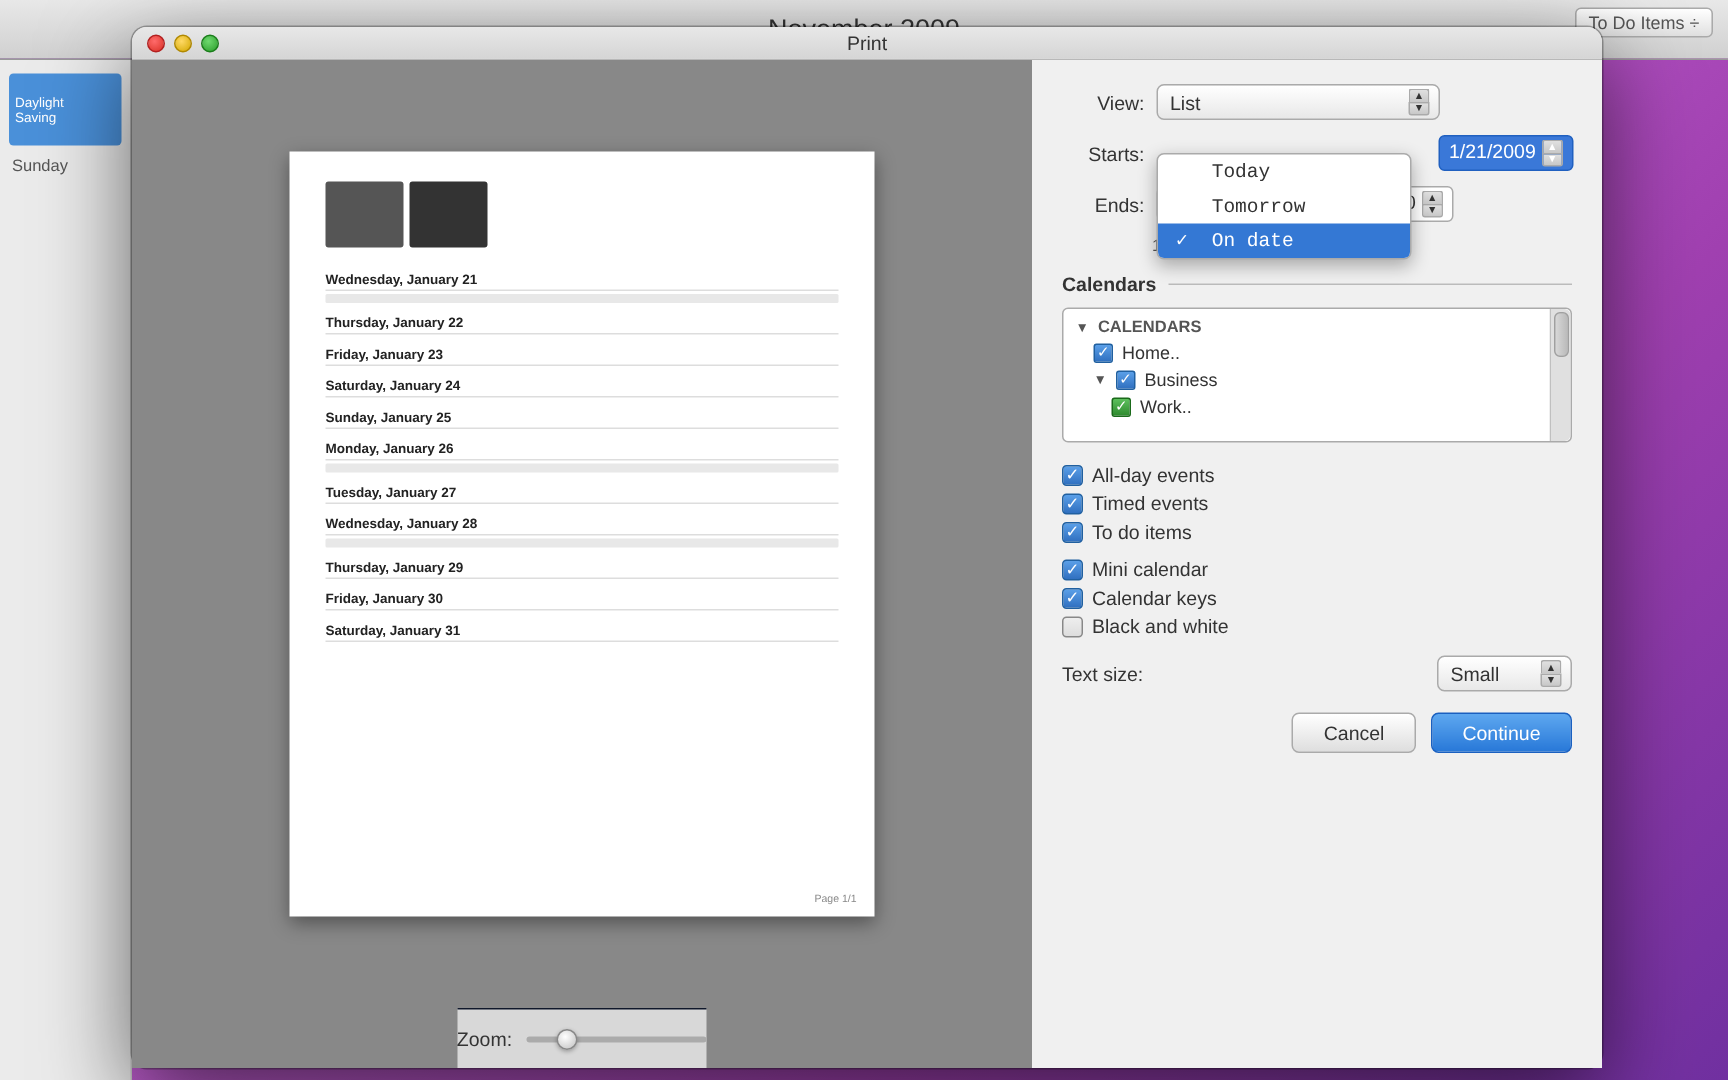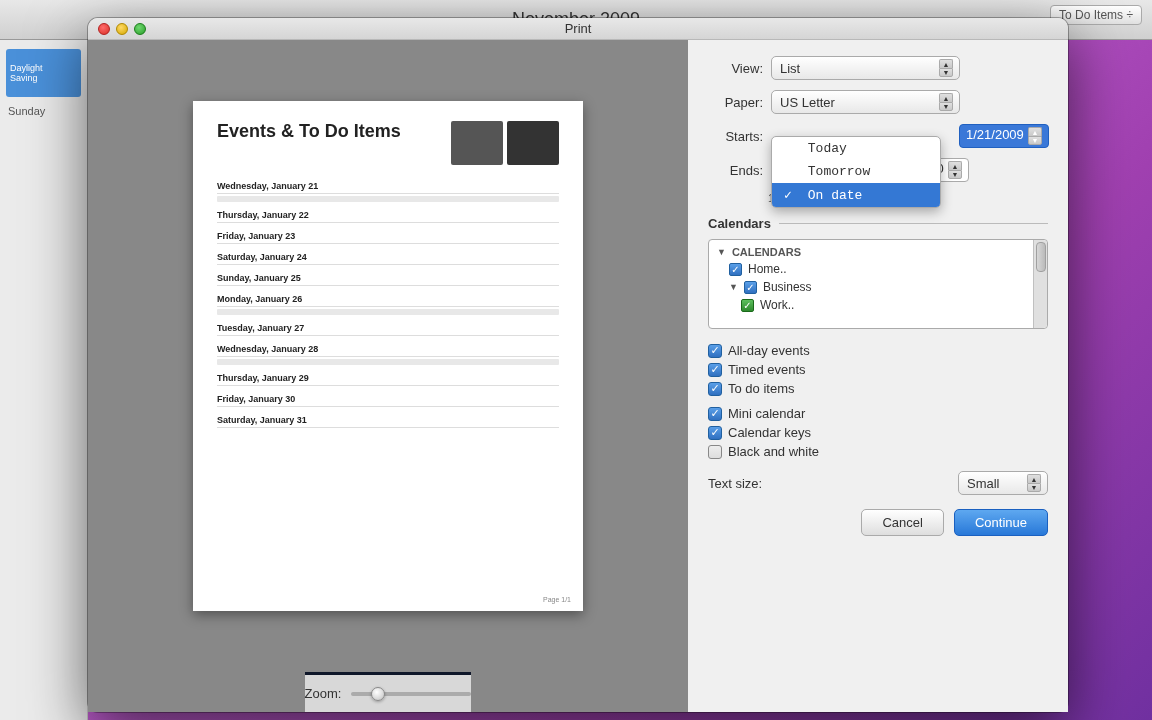--- a/index.html
+++ b/index.html
@@ -192,21 +192,21 @@
     
     .zoom-bar {
       height: 40px;
       background: #D8D8D8;
       display: flex;
       align-items: center;
       justify-content: center;
       gap: 10px;
       font-size: 13px;
       color: #333;
-      border-top: 3px solid #0f172a;
+      border-top: 1px solid #0f172a;
     }
     .zoom-slider-track {
       width: 120px;
       height: 4px;
       background: #ABABAB;
       border-radius: 2px;
       position: relative;
     }
     .zoom-slider-thumb {
       width: 14px;
@@ -512,21 +512,20 @@
     </div>
     <span class="title-bar-title">Print</span>
   </div>
 
   <div class="dialog-content">
 
     <div class="preview-panel" style="display:flex; flex-direction:column; width:600px; background:#888; padding:0;">
       <div style="flex:1; display:flex; align-items:center; justify-content:center; padding:20px;">
         <div class="paper-preview">
           <div class="paper-header">
-            <div class="paper-title">Events &amp; To Do Items</div>
             <div class="mini-calendars">
               <div class="mini-cal" style="background:#555; width:52px; height:44px;"></div>
               <div class="mini-cal" style="background:#333; width:52px; height:44px;"></div>
             </div>
           </div>
 
 
           <div class="day-entries">
             <div class="day-entry">
               <div class="day-label">Wednesday, January 21</div>
@@ -584,30 +583,20 @@
         <span class="form-label">View:</span>
         <div class="mac-select mac-select-wide">
           <span>List</span>
           <div class="stepper">
             <div class="stepper-btn">▲</div>
             <div class="stepper-btn">▼</div>
           </div>
         </div>
       </div>
 
-      <div class="form-row">
-        <span class="form-label">Paper:</span>
-        <div class="mac-select mac-select-wide">
-          <span>US Letter</span>
-          <div class="stepper">
-            <div class="stepper-btn">▲</div>
-            <div class="stepper-btn">▼</div>
-          </div>
-        </div>
-      </div>
 
       <div class="form-row">
         <span class="form-label">Starts:</span>
         <div class="dropdown-container">
 
           <div class="dropdown-menu">
             <div class="dropdown-item">
               <span class="checkmark">&nbsp;</span>
               <span>Today</span>
             </div>

